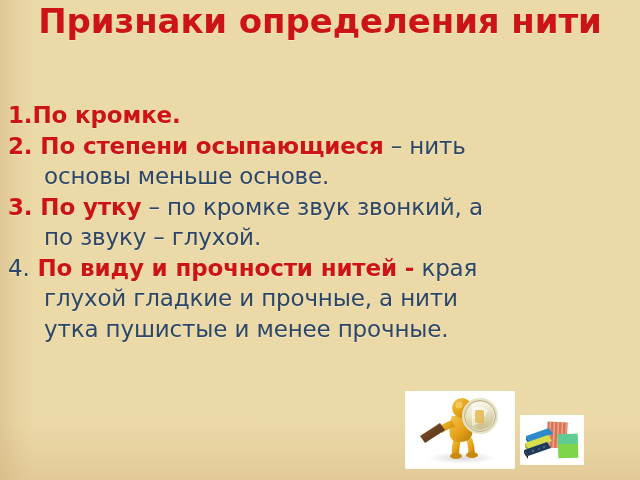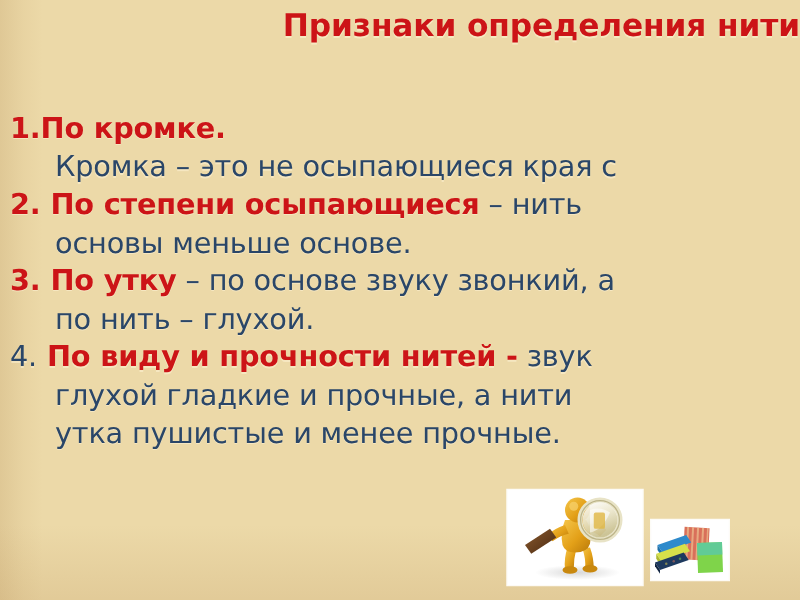--- a/index.html
+++ b/index.html
@@ -69,34 +69,34 @@
       rgba(190,152,96,0.22) 0%,
       rgba(255,255,255,0) 100%);
     pointer-events:none;
   }
 
   
   #title {
     position:absolute;
     left:0; top:6px;
     width:640px;
-    text-align:right;
+    text-align:center;
     color:#CC1417;
     font-weight:bold;
-    font-size:25px;
+    font-size:34px;
     line-height:30px;
     letter-spacing:-0.1px;
     text-shadow:0 1px 0 rgba(255,245,215,0.55);
   }
   #title .tline { display:block; white-space:nowrap; }
 
   
   #body-list {
     position:absolute;
-    left:8px; top:88px;
+    left:8px; top:100px;
     width:626px;
   }
   .line {
     font-size:23px;
     line-height:30.5px;
     color:#2A4668;
     white-space:nowrap;
     letter-spacing:-0.15px;
     text-shadow:0 1px 0 rgba(255,246,218,0.5);
   }
@@ -134,34 +134,33 @@
 
   <div id="title">
     <span class="tline">Признаки определения нити</span>
   </div>
 
   <div id="body-list">
 
     <div class="line">
       <span class="num-red">1.</span><span class="hl">По кромке.</span>
     </div>
-    <div class="line indent"> Кромка – это не осыпающиеся края с</div>
 
     <div class="line">
       <span class="num-red">2.</span><span class="hl"> По степени осыпающиеся</span><span class="body-txt"> – нить</span>
     </div>
     <div class="line indent">основы меньше основе.</div>
 
     <div class="line">
-      <span class="num-red">3.</span><span class="hl"> По утку</span><span class="body-txt"> – по основе звуку звонкий, а</span>
-    </div>
-    <div class="line indent">по нить – глухой.</div>
-
-    <div class="line">
-      <span class="num-dark">4.</span><span class="hl"> По виду и прочности нитей -</span><span class="body-txt"> звук</span>
+      <span class="num-red">3.</span><span class="hl"> По утку</span><span class="body-txt"> – по кромке звук звонкий, а</span>
+    </div>
+    <div class="line indent">по звуку – глухой.</div>
+
+    <div class="line">
+      <span class="num-dark">4.</span><span class="hl"> По виду и прочности нитей -</span><span class="body-txt"> края</span>
     </div>
     <div class="line indent">глухой гладкие и прочные, а нити</div>
     <div class="line indent">утка пушистые и менее прочные.</div>
 
   </div>
 
   <div class="clip" id="clip-inspector">
     <svg viewBox="0 0 108 76" xmlns="http://www.w3.org/2000/svg">
       <defs>
         <radialGradient id="gFloor" cx="50%" cy="50%" r="50%">

